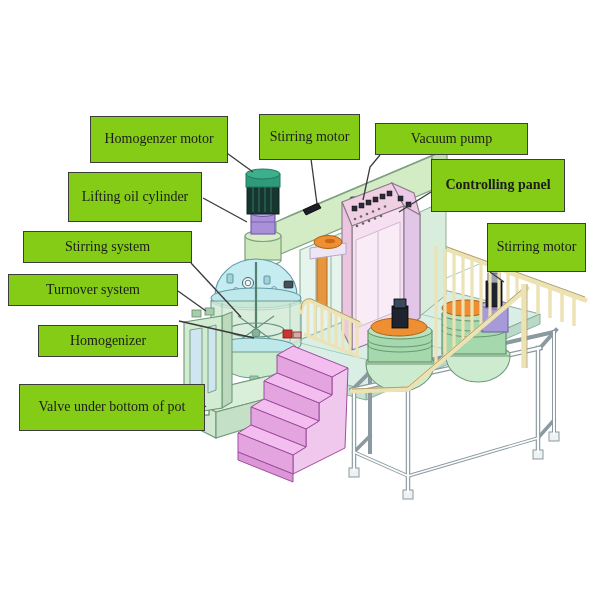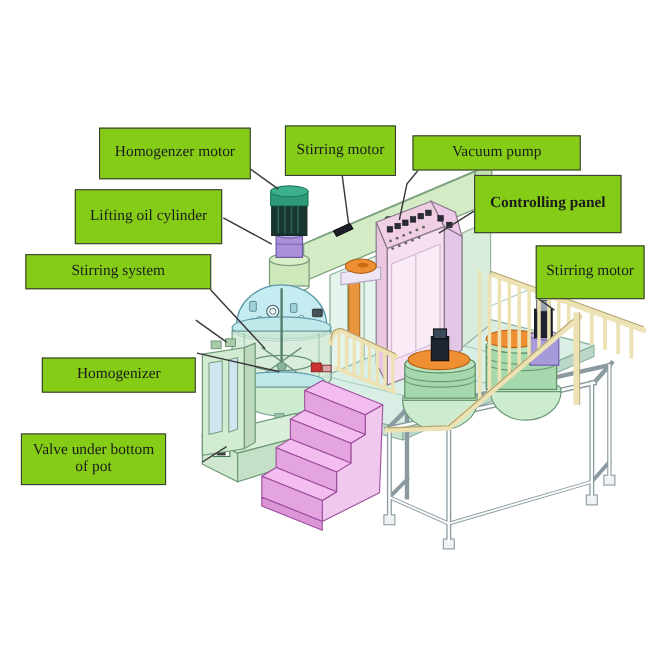--- a/index.html
+++ b/index.html
@@ -294,18 +294,19 @@
   <div class="lbl" style="left:375px;top:123px;width:153px;height:32px;">Vacuum pump</div>
 
   <div class="lbl" style="left:431px;top:159px;width:134px;height:53px;font-weight:bold;">Controlling panel</div>
 
   <div class="lbl" style="left:487px;top:223px;width:99px;height:49px;">Stirring motor</div>
 
   <div class="lbl" style="left:68px;top:172px;width:134px;height:50px;">Lifting oil cylinder</div>
 
   <div class="lbl" style="left:23px;top:231px;width:169px;height:32px;">Stirring system</div>
 
+  <div class="lbl" style="left:8px;top:274px;width:170px;height:32px;">Turnover system</div>
 
   <div class="lbl" style="left:38px;top:308px;width:140px;height:32px;margin-top:17px;">Homogenizer</div>
 
-  <div class="lbl" style="left:19px;top:394px;width:132px;height:47px;">Valve under bottom of pot</div>
+  <div class="lbl" style="left:19px;top:384px;width:186px;height:47px;">Valve under bottom of pot</div>
 
 </div>
 
 </body></html>

